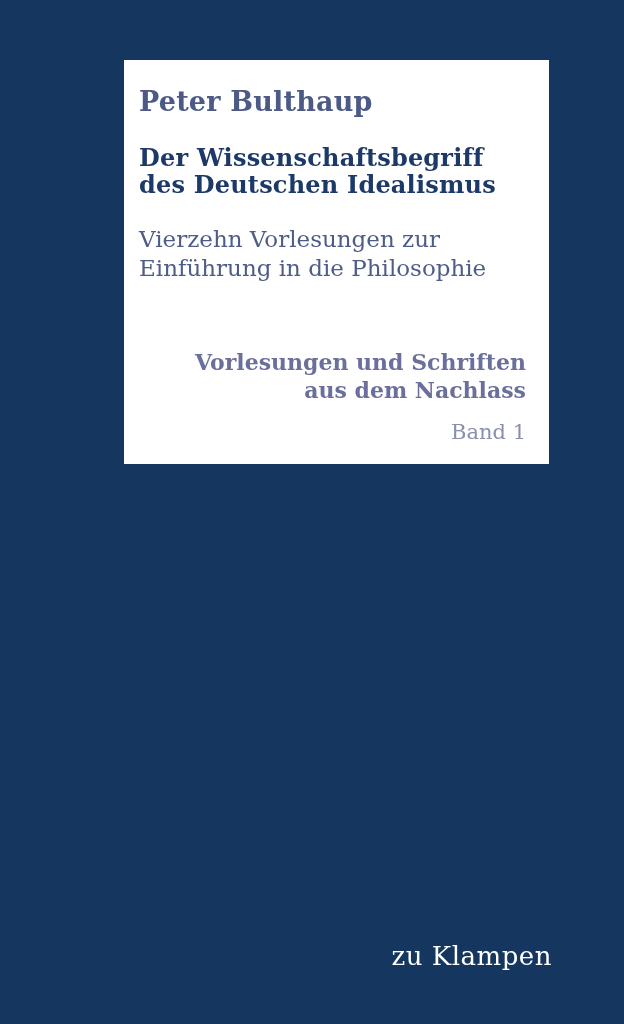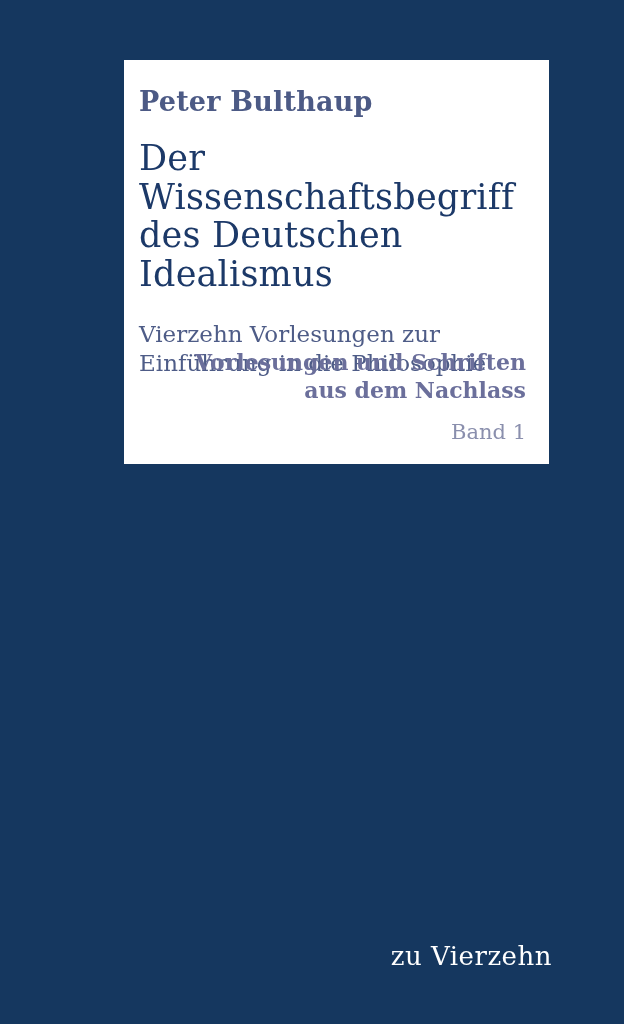--- a/index.html
+++ b/index.html
@@ -31,24 +31,24 @@
   .author {
     color: var(--author, #4C5A85);
     font-size: 27px;
     font-weight: 600;
     line-height: 1.2;
     letter-spacing: 0.2px;
     white-space: pre-line;
   }
 
   .title {
-    margin-top: 21px;
+    margin-top: 27px;
     color: var(--title, #1C3968);
-    font-size: 35px;
-    font-weight: 400;
+    font-size: 24px;
+    font-weight: 700;
     line-height: 1.1;
     letter-spacing: 0.2px;
     white-space: pre-line;
   }
 
   .subtitle {
     margin-top: 27px;
     color: var(--subtitle, #4E5C87);
     font-size: 23px;
     font-weight: 400;
@@ -102,15 +102,15 @@
     <div class="subtitle">Vierzehn Vorlesungen zur
 Einführung in die Philosophie</div>
 
     <div class="series-block">
       <div class="series">Vorlesungen und Schriften
 aus dem Nachlass</div>
       <div class="volume">Band 1</div>
     </div>
   </div>
 
-  <div class="publisher">zu Vierzehn</div>
+  <div class="publisher">zu Klampen</div>
 
 </div>
 
 </body></html>

